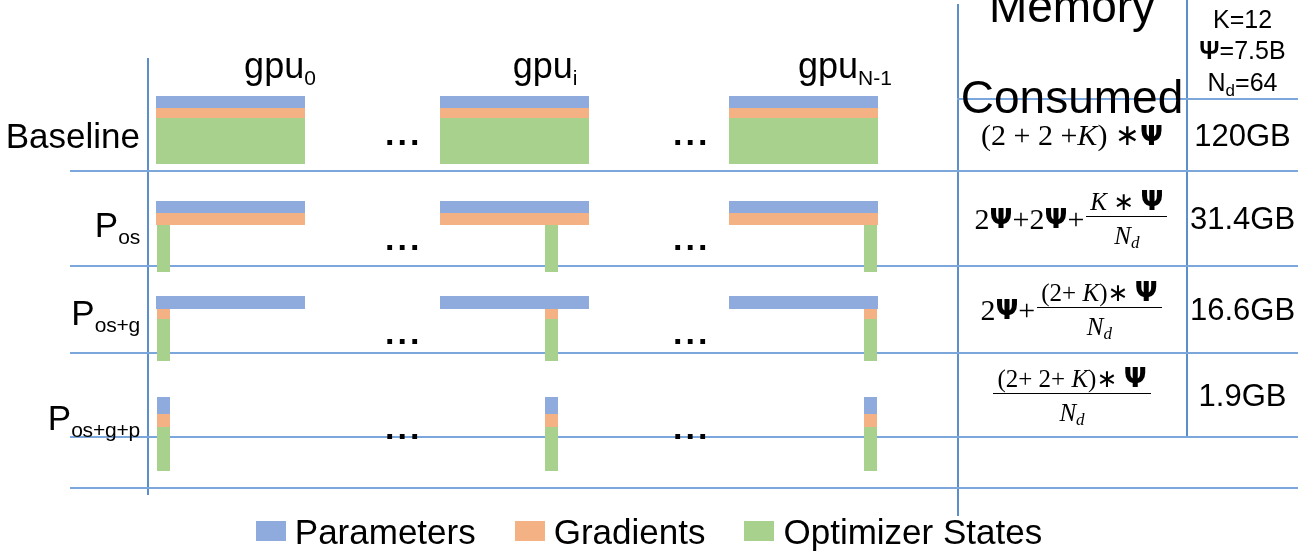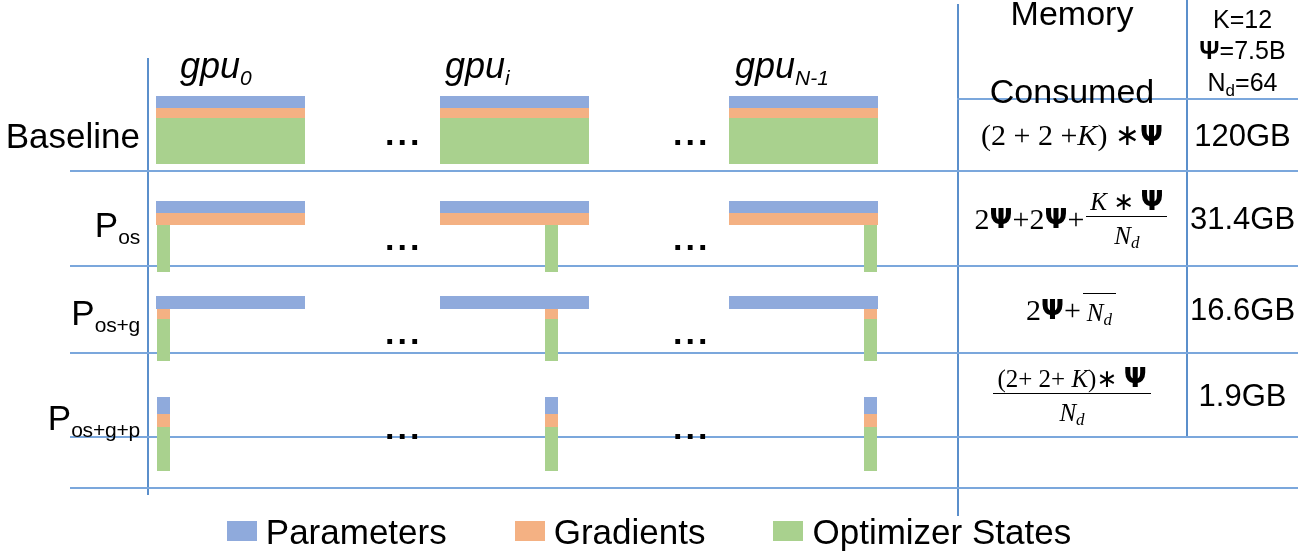--- a/index.html
+++ b/index.html
@@ -36,23 +36,22 @@
     top:7px;
     letter-spacing:-0.2px;
   }
 
   
   .gpulabel{
     position:absolute;
     top:48px;
     font-size:36px;
     line-height:1;
-    text-align:left;
-    white-space:nowrap;
-    font-style:italic;
+    text-align:center;
+    white-space:nowrap;
   }
   .gpulabel .sub{
     font-size:21px;
     position:relative;
     top:7px;
   }
 
   
   .seg{position:absolute;}
   .seg.param{background:#8FAADC;}
@@ -72,21 +71,21 @@
   
   .cell{
     position:absolute;
     display:flex;
     align-items:center;
     justify-content:center;
     text-align:center;
     box-sizing:border-box;
   }
   .hdr-mem{
-    font-size:34px;
+    font-size:46px;
     line-height:1.12;
     gap:39px;
   }
   .hdr-const{
     font-size:25px;
     line-height:1.25;
   }
   .hdr-const .psi{font-weight:bold;}
   .hdr-const .sub{font-size:17px;position:relative;top:5px;}
   .val{
@@ -132,21 +131,21 @@
   .math .sub{font-size:19px;position:relative;top:5px;}
 
   
   #legend{
     position:absolute;
     left:0;top:505px;
     width:1298px;height:52px;
     display:flex;
     align-items:center;
     justify-content:center;
-    gap:68px;
+    gap:39px;
   }
   .legend-item{
     display:flex;
     align-items:center;
     gap:9px;
     font-size:35px;
     line-height:1;
     white-space:nowrap;
   }
   .swatch{width:30px;height:20px;display:block;}
@@ -291,20 +290,21 @@
   </div>
   <div class="cell val" style="left:1187px;top:172px;width:111px;height:93px;">
     <span>31.4GB</span>
   </div>
 
   <div class="cell math" style="left:958px;top:267px;width:228px;height:85px;">
     <span>2</span>
       <span class="bpsi">Ψ</span>
       <span> + </span>
       <span class="frac">
+        <span class="num"><span>(2+ </span><span class="it">K</span><span>)∗ </span><span class="bpsi">Ψ</span></span>
         <span class="den"><span class="it">N</span><span class="sub it">d</span></span>
       </span>
   </div>
   <div class="cell val" style="left:1187px;top:267px;width:111px;height:85px;">
     <span>16.6GB</span>
   </div>
 
   <div class="cell math" style="left:958px;top:354px;width:228px;height:82px;">
     <span class="frac">
         <span class="num"><span>(2+ 2+ </span><span class="it">K</span><span>)∗ </span><span class="bpsi">Ψ</span></span>

